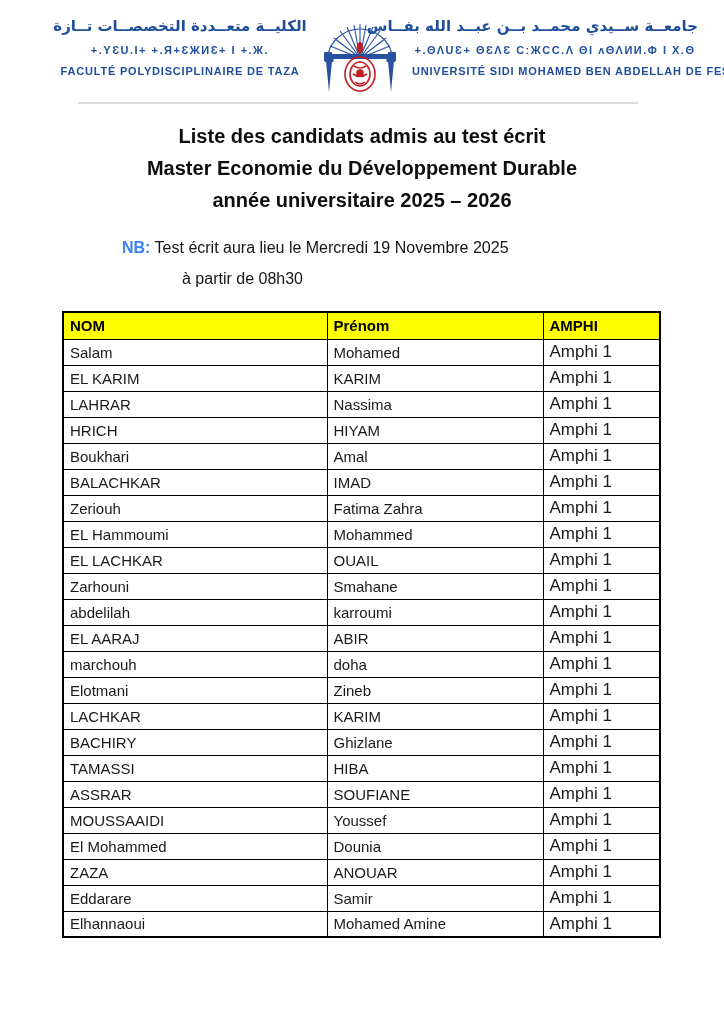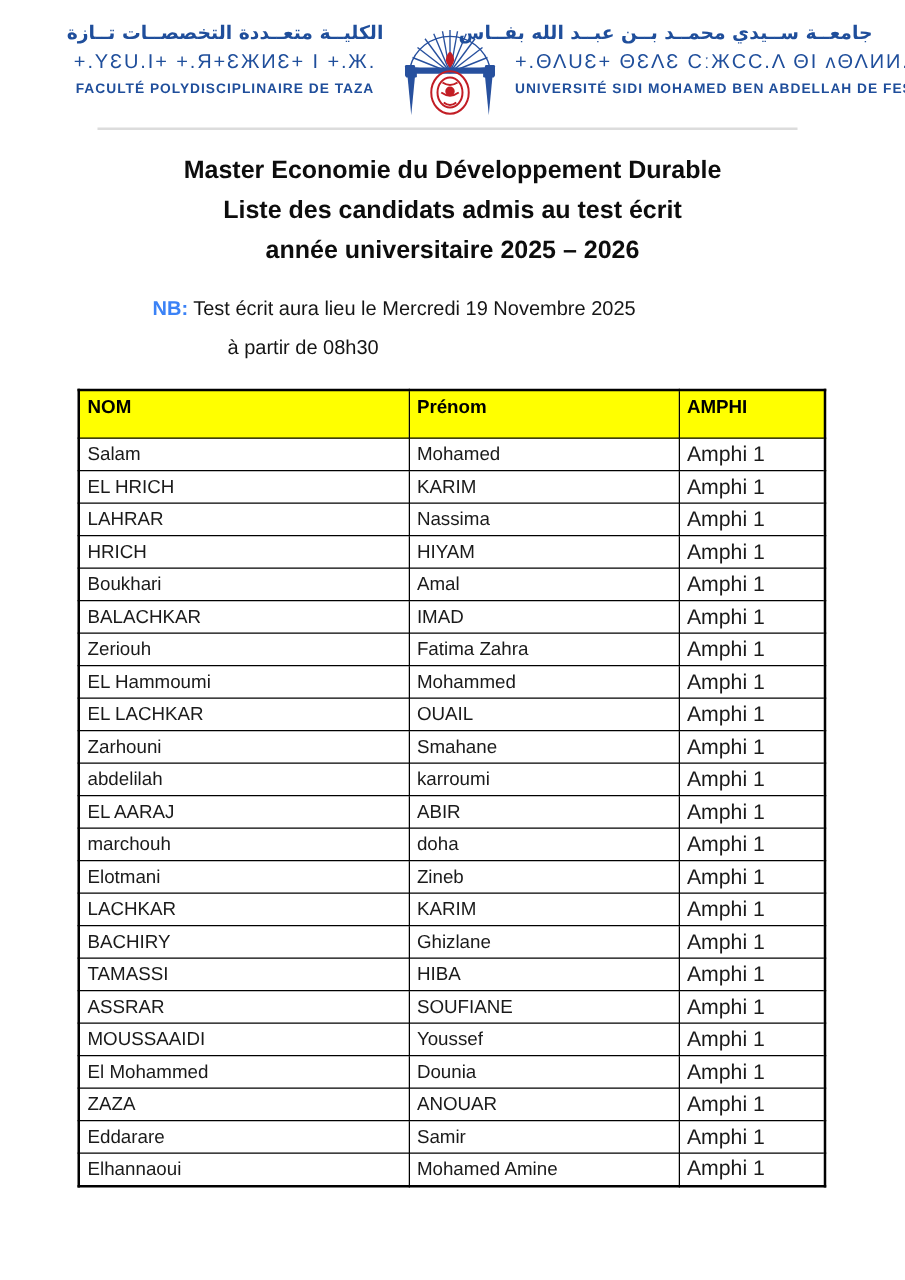--- a/index.html
+++ b/index.html
@@ -16,21 +16,21 @@
   .hdr-block { text-align:center; }
   .hdr-block.left  { width:256px; margin-top:2px; }
   .hdr-block.right { width:286px; margin-top:2px; }
   .arabic {
     font-family:"DejaVu Sans", sans-serif;
     direction:rtl; unicode-bidi:bidi-override;
     font-size:15px; font-weight:bold; color:#1f4e9b;
     white-space:nowrap; line-height:20px;
   }
   .tifinagh {
-    font-size:16px; font-weight:normal; color:#1f4e9b;
+    font-size:11px; font-weight:bold; color:#1f4e9b;
     letter-spacing:1.5px; margin-top:7px; white-space:nowrap; line-height:14px;
   }
   .latin {
     font-size:11px; font-weight:bold; color:#1f4e9b;
     letter-spacing:0.8px; margin-top:7px; white-space:nowrap; line-height:14px;
   }
   .logo-wrap { width:104px; display:flex; justify-content:center; flex:0 0 auto; }
   .hdr-rule { width:560px; height:2px; background:#dcdcdc; margin:4px auto 0 78px; }
 
   
@@ -44,21 +44,21 @@
 
   
   table.cands {
     margin:22px 0 0 62px; width:597px;
     border-collapse:collapse; table-layout:fixed;
     border:2px solid #000;
   }
   col.c1 { width:264px; } col.c2 { width:216px; } col.c3 { width:117px; }
   .cands th {
     background:#ffff00; text-align:left; font-weight:bold;
-    font-size:15px; padding:4px 2px 16px 6px;
+    font-size:15px; padding:4px 2px 4px 6px;
     border:1.5px solid #000; height:27px;
   }
   .cands td {
     font-size:15px; padding:2px 2px 2px 6px;
     border:1.5px solid #000; height:26px;
     white-space:nowrap; overflow:hidden; color:#1a1a1a;
   }
   .cands td.amphi { font-size:17px; }
 </style>
 </head>
@@ -117,22 +117,22 @@
     <div class="hdr-block right">
       <div class="arabic">جامعــة ســيدي محمــد بــن عبــد الله بفــاس</div>
       <div class="tifinagh">+.ΘΛUƐ+ ΘƐΛƐ CːЖCC.Λ ΘΙ ʌΘΛИИ.Φ Ι X.Θ</div>
       <div class="latin">UNIVERSITÉ SIDI MOHAMED BEN ABDELLAH DE FES</div>
     </div>
   </header>
 
   <div class="hdr-rule"></div>
 
   <div class="title">
+    <div>Liste des candidats admis au test écrit</div>
     <div>Master Economie du Développement Durable</div>
-    <div>Liste des candidats admis au test écrit</div>
     <div>année universitaire 2025 – 2026</div>
   </div>
 
   <div class="note">
     <div>
       <span class="nb">NB:</span>
       <span>Test écrit aura lieu le Mercredi 19 Novembre 2025</span>
     </div>
     <div class="note-line2">à partir de 08h30</div>
   </div>
@@ -150,21 +150,21 @@
         <th>AMPHI</th>
       </tr>
     </thead>
     <tbody>
         <tr>
           <td>Salam</td>
           <td>Mohamed</td>
           <td class="amphi">Amphi 1</td>
         </tr>
         <tr>
-          <td>EL HRICH</td>
+          <td>EL KARIM</td>
           <td>KARIM</td>
           <td class="amphi">Amphi 1</td>
         </tr>
         <tr>
           <td>LAHRAR</td>
           <td>Nassima</td>
           <td class="amphi">Amphi 1</td>
         </tr>
         <tr>
           <td>HRICH</td>

